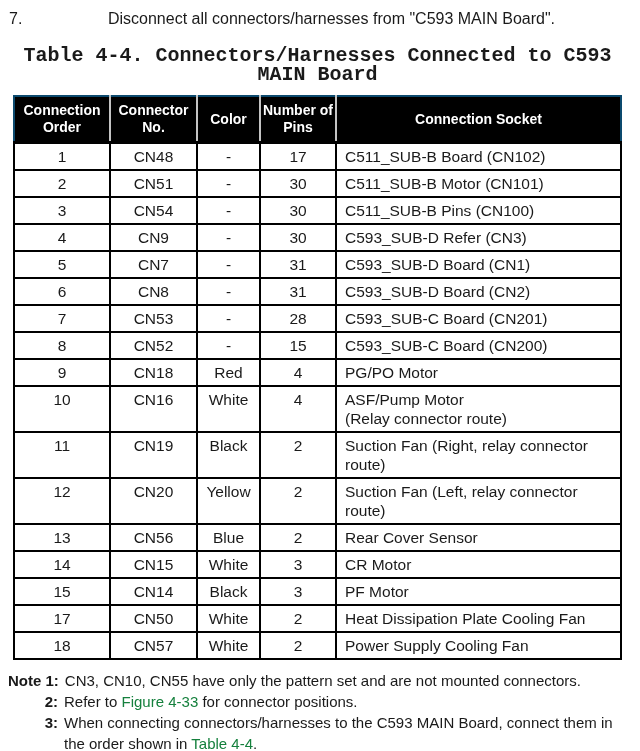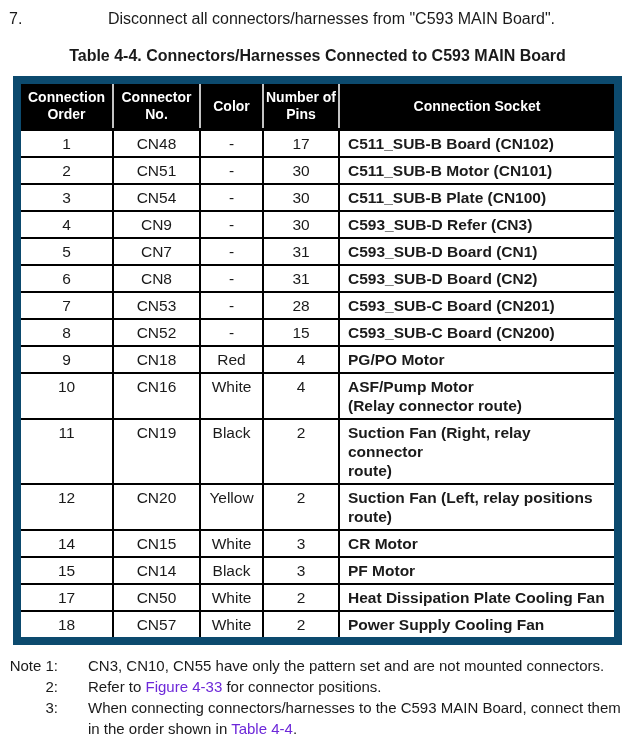--- a/index.html
+++ b/index.html
@@ -27,31 +27,32 @@
   }
   .step-num { flex: 0 0 24px; }
   .step-text { flex: 1; text-align: center; }
 
   
   .table-title {
     width: 609px;
     margin: 17px 0 11px 13px;
     text-align: center;
     font-weight: bold;
-    font-size: 16px;
+    font-size: 20px;
     line-height: 19px;
+    font-family: Liberation Mono, monospace;
   }
 
   
   table.conn-table {
     border-collapse: collapse;
     table-layout: fixed;
     width: 609px;
     margin-left: 13px;
-    border: 8px solid #0c4a6e;
+    border: 2px solid #0c4a6e;
   }
   .conn-table th {
     background: #000000;
     color: #ffffff;
     font-weight: bold;
     font-size: 14px;
     line-height: 17px;
     padding: 5px 2px;
     text-align: center;
     vertical-align: middle;
@@ -66,43 +67,42 @@
     line-height: 19px;
     padding: 3px 5px;
     text-align: center;
     vertical-align: top;
     overflow: hidden;
   }
   .conn-table td.col-socket {
     text-align: left;
     padding-left: 8px;
     white-space: pre-line;
-    font-weight: bold;
   }
 
   
   .notes {
     margin: 10px 10px 0 8px;
     font-size: 15px;
     line-height: 21px;
   }
   .note-row { display: flex; }
   .note-num {
     flex: 0 0 50px;
     text-align: right;
     white-space: pre;
+    font-weight: bold;
   }
   .note-text {
     flex: 1;
     padding-left: 6px;
     max-width: 566px;
-    margin-left: 24px;
   }
   .doclink {
-    color: #6d28d9;
+    color: #15803d;
     text-decoration: none;
     cursor: pointer;
   }
 </style>
 </head>
 <body>
 
 <div class="page">
 
   <div class="step">
@@ -142,21 +142,21 @@
           <td class="col-connector">CN51</td>
           <td class="col-color">-</td>
           <td class="col-pins">30</td>
           <td class="col-socket">C511_SUB-B Motor (CN101)</td>
         </tr>
         <tr>
           <td class="col-order">3</td>
           <td class="col-connector">CN54</td>
           <td class="col-color">-</td>
           <td class="col-pins">30</td>
-          <td class="col-socket">C511_SUB-B Plate (CN100)</td>
+          <td class="col-socket">C511_SUB-B Pins (CN100)</td>
         </tr>
         <tr>
           <td class="col-order">4</td>
           <td class="col-connector">CN9</td>
           <td class="col-color">-</td>
           <td class="col-pins">30</td>
           <td class="col-socket">C593_SUB-D Refer (CN3)</td>
         </tr>
         <tr>
           <td class="col-order">5</td>
@@ -207,22 +207,29 @@
           <td class="col-color">Black</td>
           <td class="col-pins">2</td>
           <td class="col-socket">Suction Fan (Right, relay connector
 route)</td>
         </tr>
         <tr>
           <td class="col-order">12</td>
           <td class="col-connector">CN20</td>
           <td class="col-color">Yellow</td>
           <td class="col-pins">2</td>
-          <td class="col-socket">Suction Fan (Left, relay positions
+          <td class="col-socket">Suction Fan (Left, relay connector
 route)</td>
+        </tr>
+        <tr>
+          <td class="col-order">13</td>
+          <td class="col-connector">CN56</td>
+          <td class="col-color">Blue</td>
+          <td class="col-pins">2</td>
+          <td class="col-socket">Rear Cover Sensor</td>
         </tr>
         <tr>
           <td class="col-order">14</td>
           <td class="col-connector">CN15</td>
           <td class="col-color">White</td>
           <td class="col-pins">3</td>
           <td class="col-socket">CR Motor</td>
         </tr>
         <tr>
           <td class="col-order">15</td>

